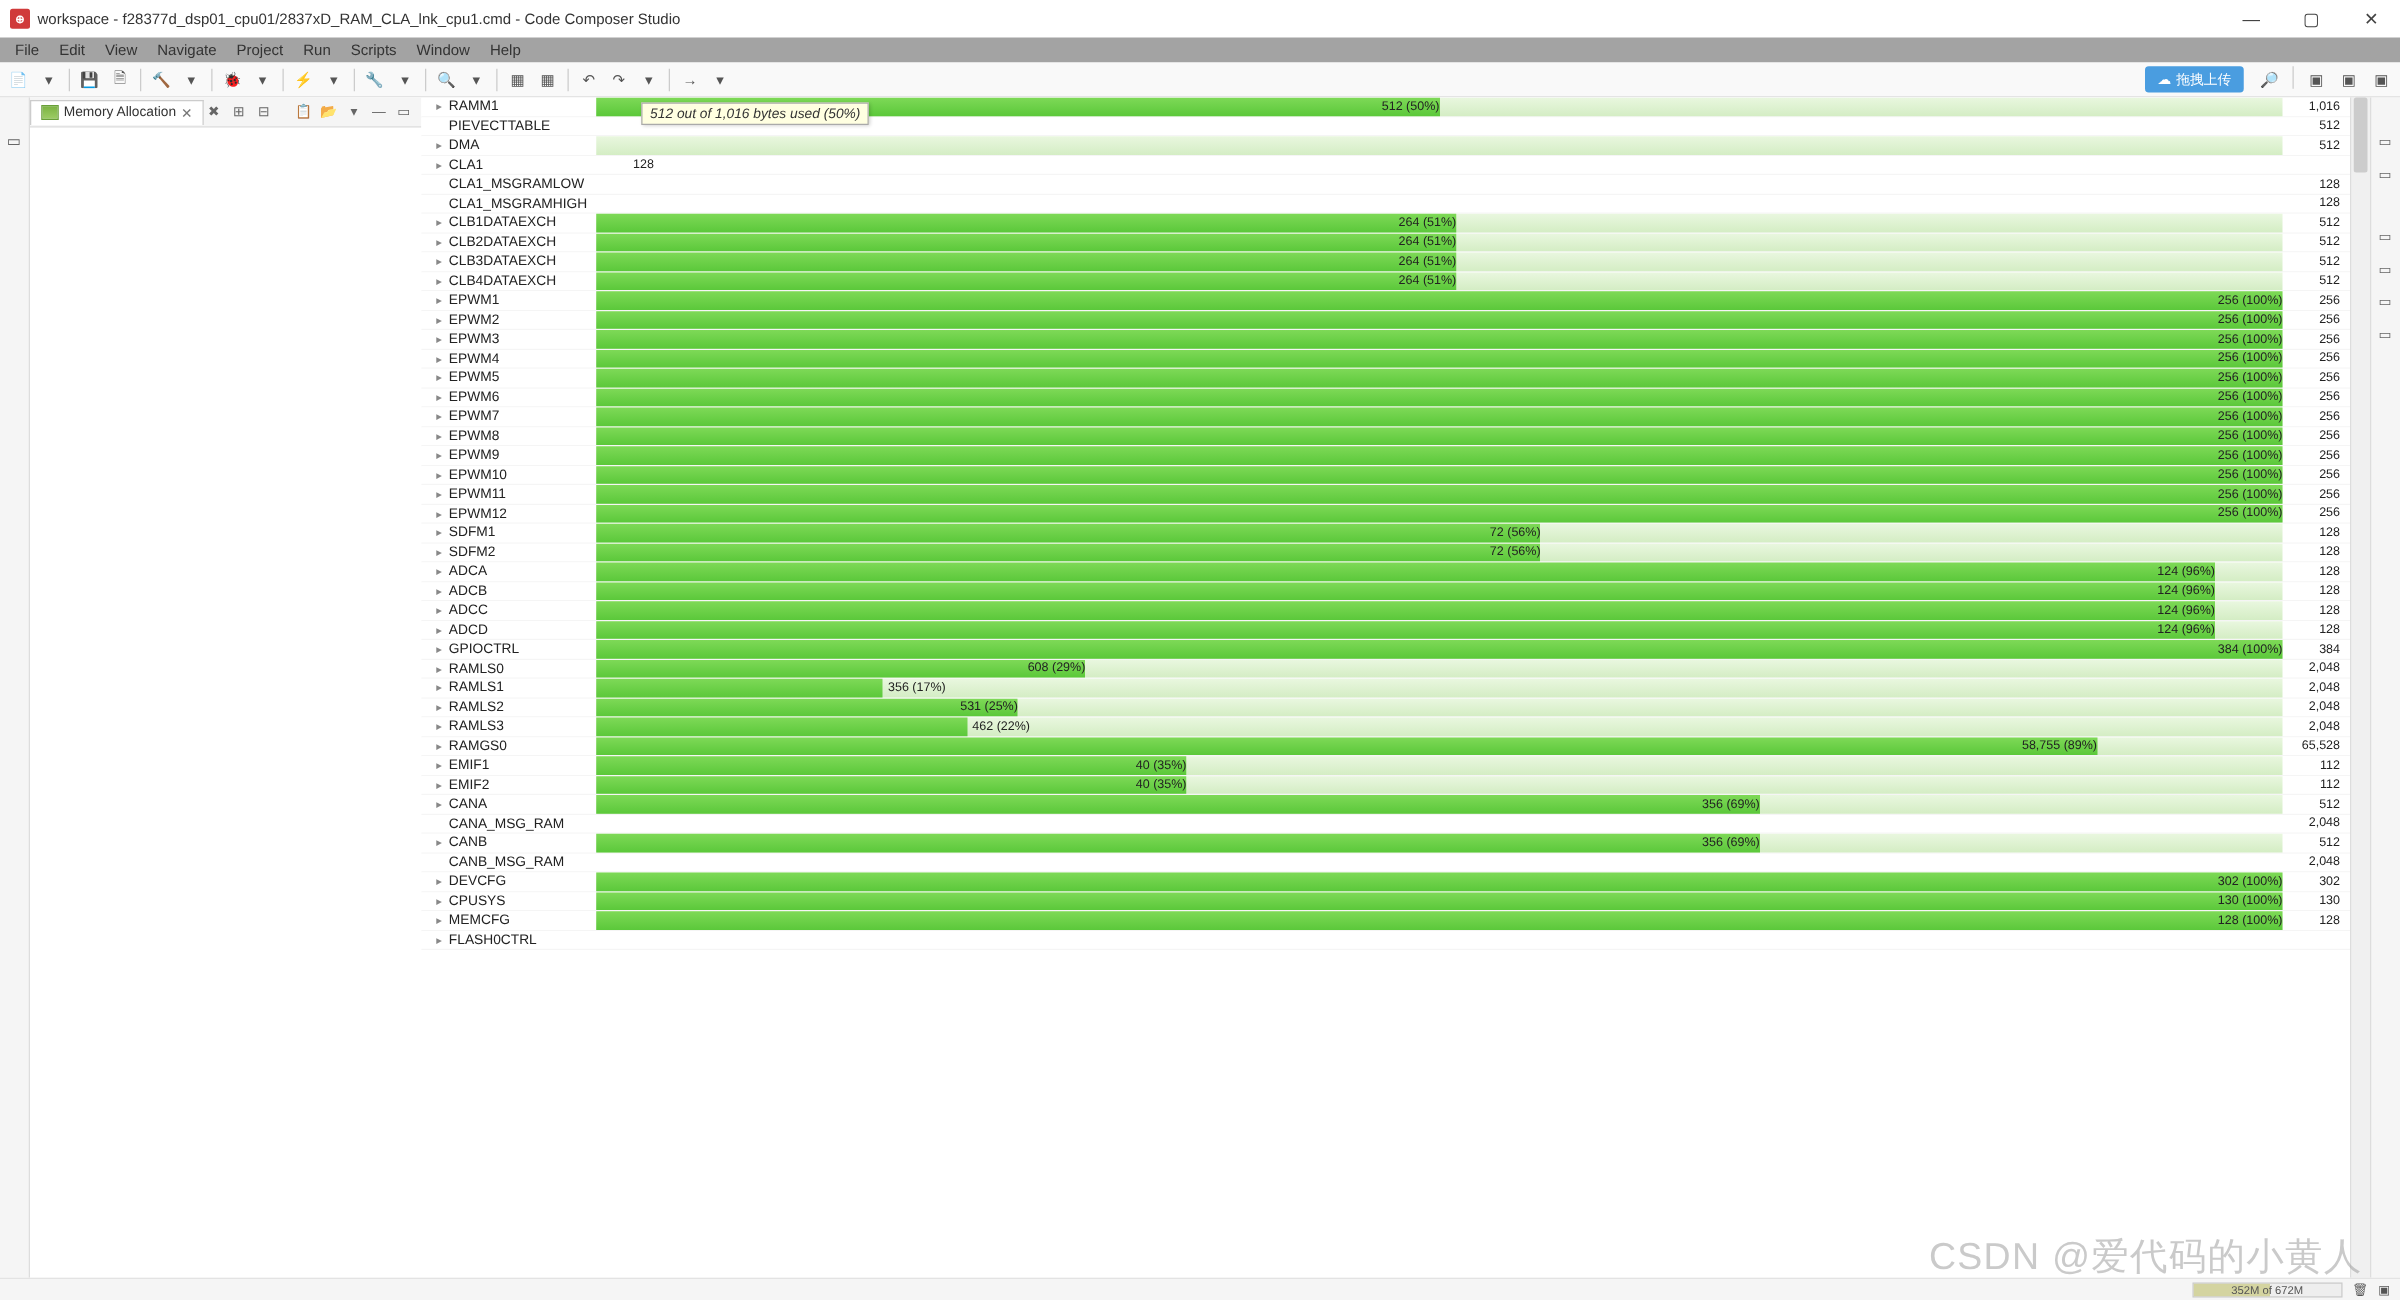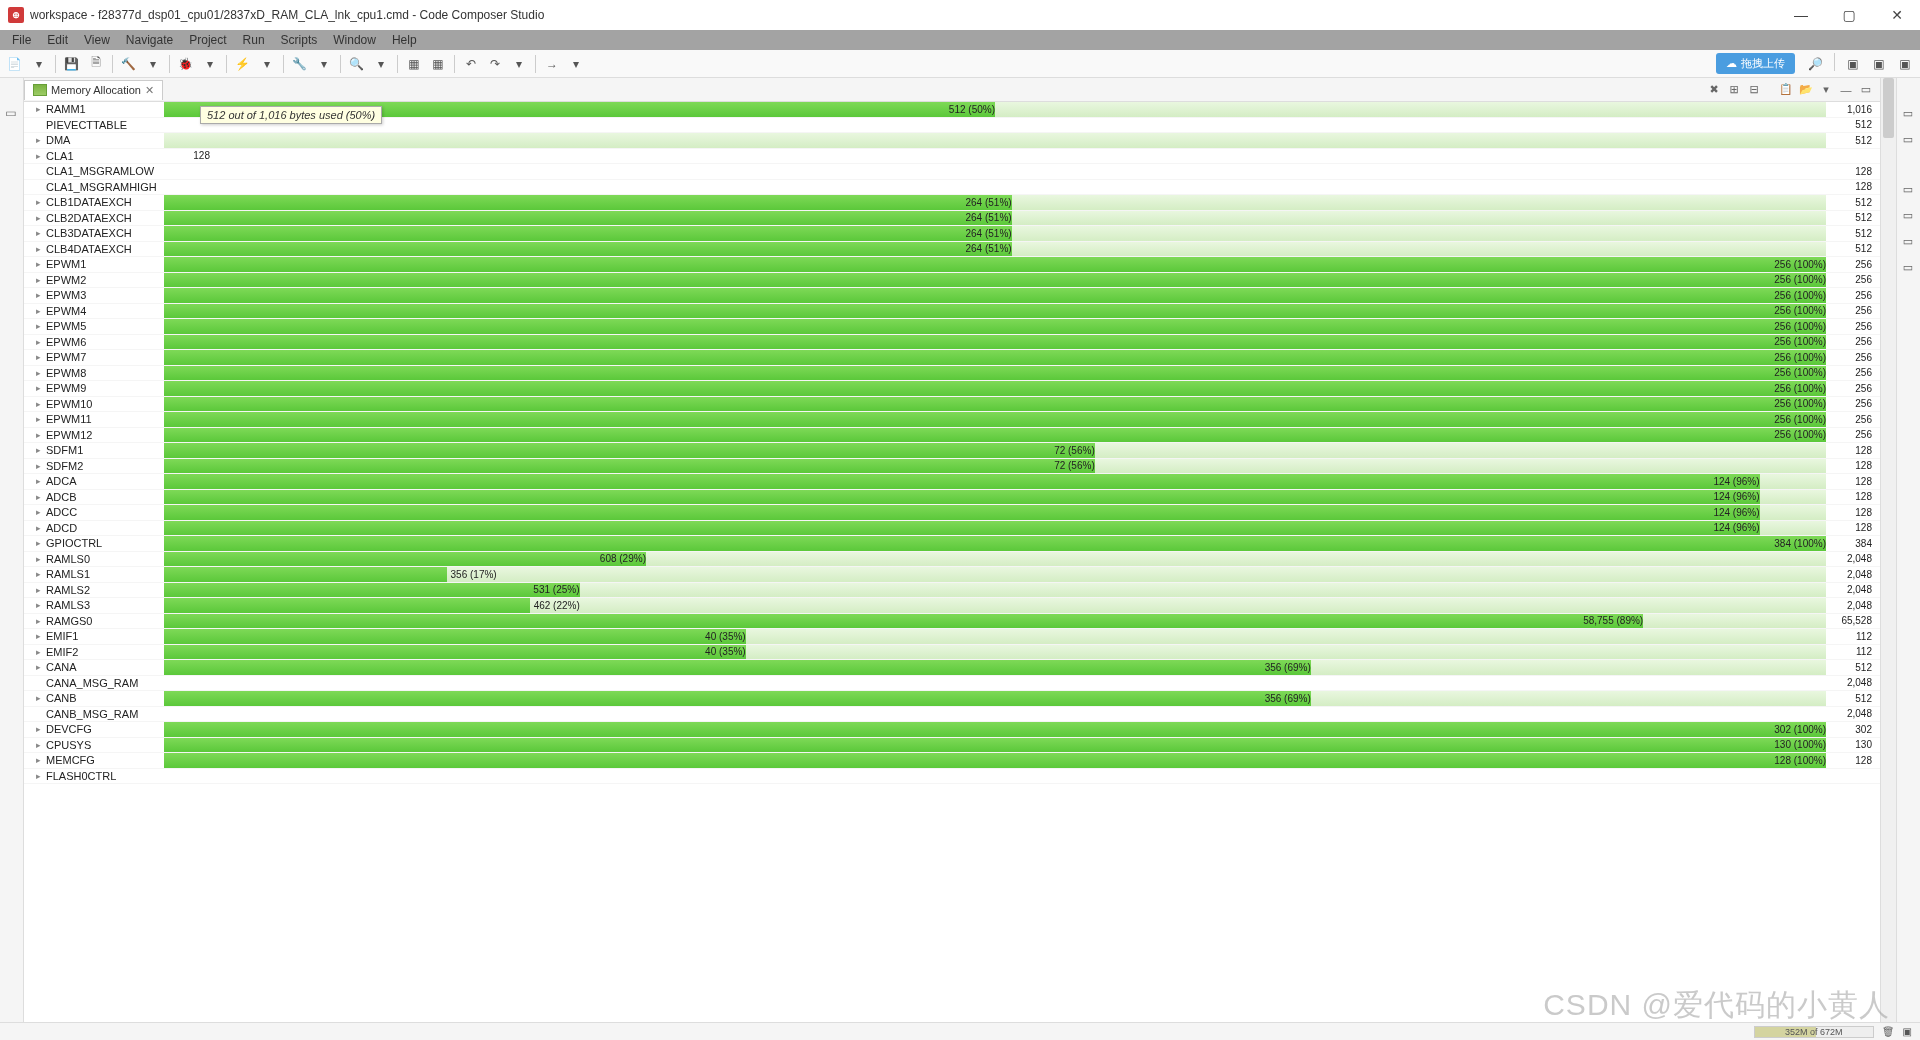--- a/index.html
+++ b/index.html
@@ -18,21 +18,21 @@
 .toolbar .tb-btn { width: 22px; height: 22px; display: inline-flex; align-items: center; justify-content: center; font-size: 12px; color: #555; }
 .toolbar .sep { width: 1px; height: 18px; background: #ccc; margin: 0 3px; }
 .toolbar .spacer { flex: 1; }
 .toolbar .upload-btn { background: #4a9de0; color: #fff; padding: 3px 10px; border-radius: 3px; font-size: 11px; display: flex; align-items: center; gap: 4px; }
 .toolbar .right-icons { display: flex; gap: 4px; margin-left: 8px; }
 
 .workspace { display: flex; height: calc(100vh - 78px - 18px); }
 .left-gutter { width: 24px; background: #f5f5f5; border-right: 1px solid #ddd; padding-top: 24px; }
 .left-gutter .gicon { width: 22px; height: 22px; display: flex; align-items: center; justify-content: center; font-size: 12px; color: #666; margin-bottom: 4px; }
 
-.main { flex: 1; display: flex; flex-direction: column; background: #fff; min-width: 0; }
+.main { flex: 1; display: flex; flex-direction: row; background: #fff; min-width: 0; }
 .tabrow { height: 24px; display: flex; align-items: center; background: #f5f5f5; border-bottom: 1px solid #ddd; }
 .tab { background: #fff; border: 1px solid #ccc; border-bottom: none; padding: 3px 8px; display: flex; align-items: center; gap: 4px; font-size: 11px; }
 .tab .tab-icon { width: 14px; height: 12px; background: linear-gradient(#7cb342,#9ccc65); border: 1px solid #689f38; }
 .tab .close { color: #777; font-size: 11px; }
 .tabrow .spacer { flex: 1; }
 .tabrow .tright { display: flex; gap: 4px; padding-right: 6px; }
 .tabrow .tright span { width: 16px; height: 16px; display: inline-flex; align-items: center; justify-content: center; font-size: 11px; color: #666; }
 
 .status-line { padding: 3px 6px; font-size: 11px; border-bottom: 1px solid #eee; }
 

